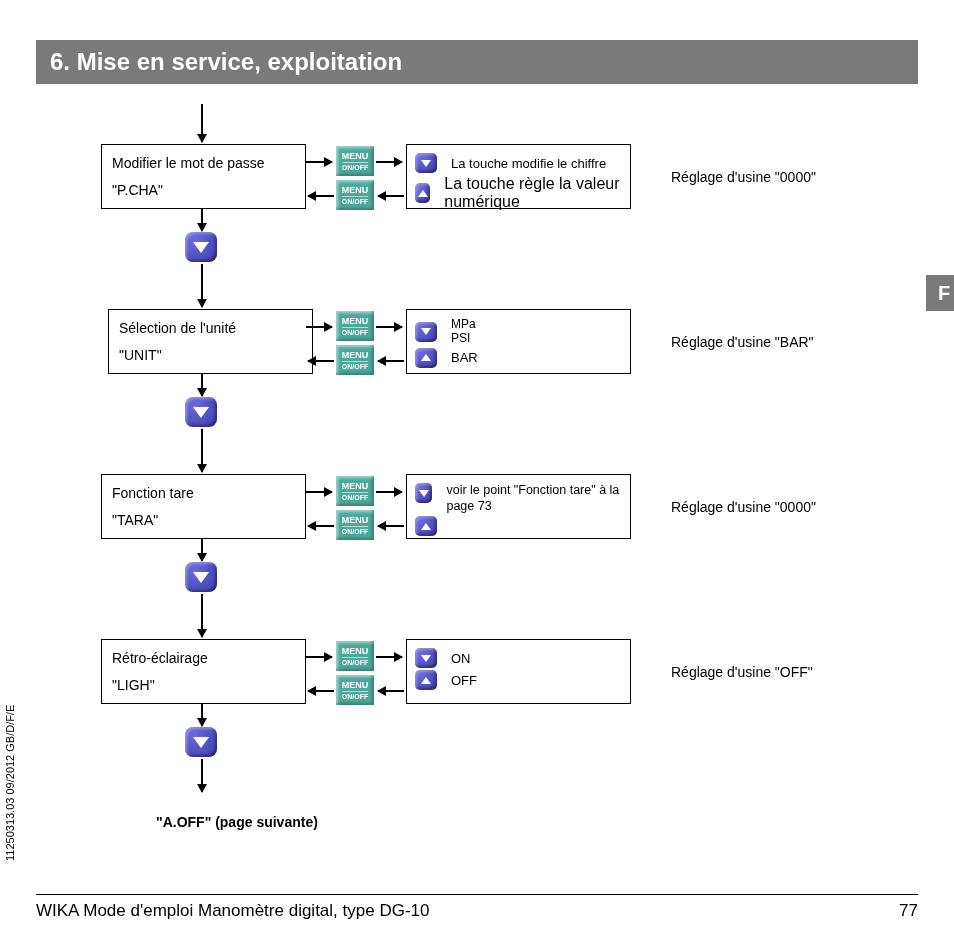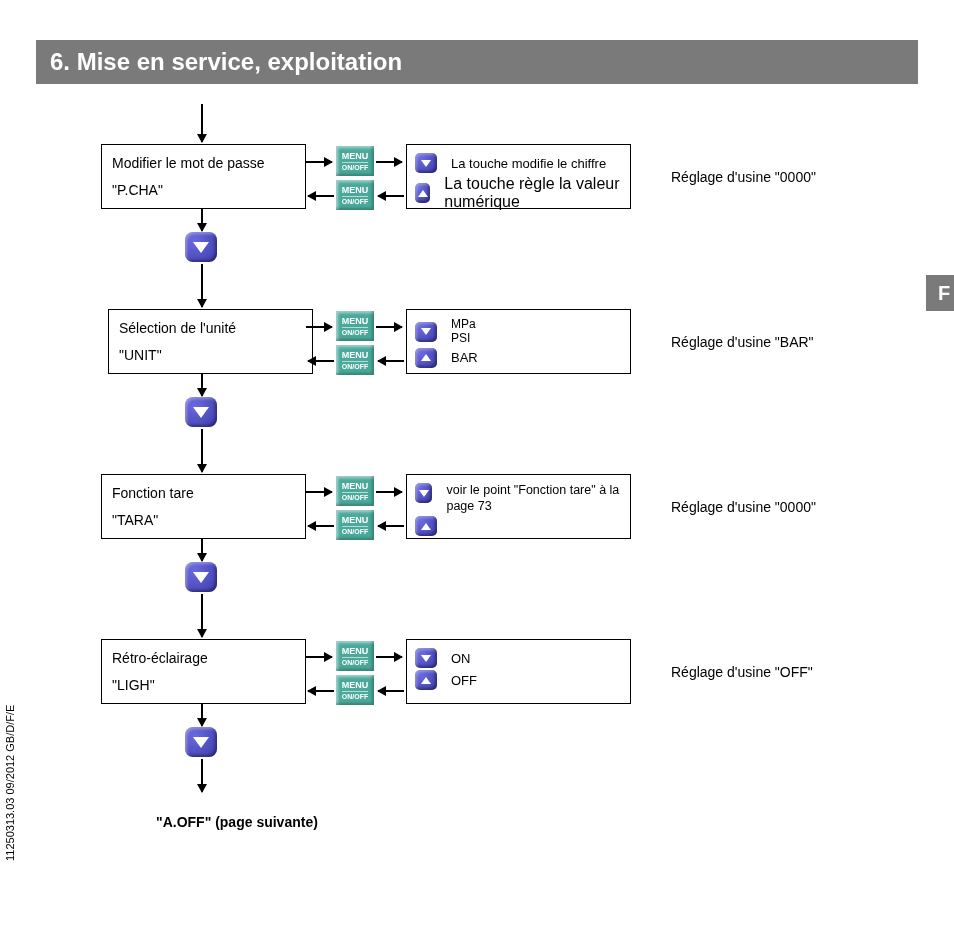--- a/index.html
+++ b/index.html
@@ -299,16 +299,20 @@
       </div>
       <div class="factory" style="left:570px;top:550px">Réglage d'usine "OFF"</div>
       <div class="arrow-down-v" style="left:100px;top:590px;height:22px"></div>
       <div class="blue-btn abs" style="left:84px;top:613px">
         <div class="tri-down"></div>
       </div>
       <div class="arrow-down-v" style="left:100px;top:645px;height:33px"></div>
       <div class="next-label" style="left:55px;top:700px">"A.OFF" (page suivante)</div>
     </div>
 
+  <div class="footer-bar">
+    <span>WIKA Mode d'emploi Manomètre digital, type DG-10</span>
+    <span>77</span>
+  </div>
 
   <div class="side-ref">11250313.03 09/2012 GB/D/F/E</div>
   <div class="lang-tab">F</div>
 </div>
 
 </body></html>

